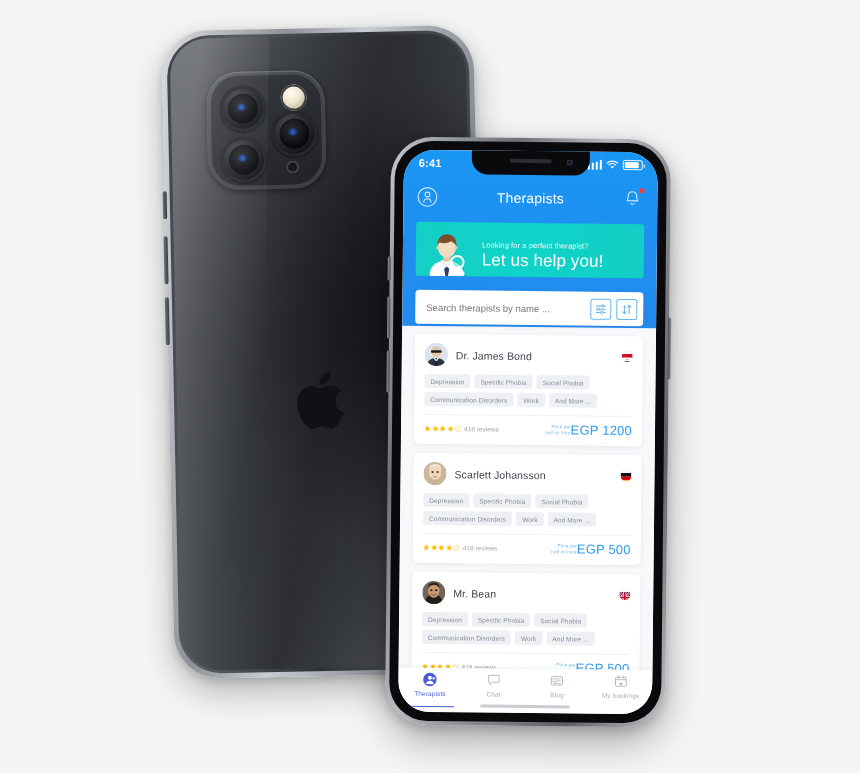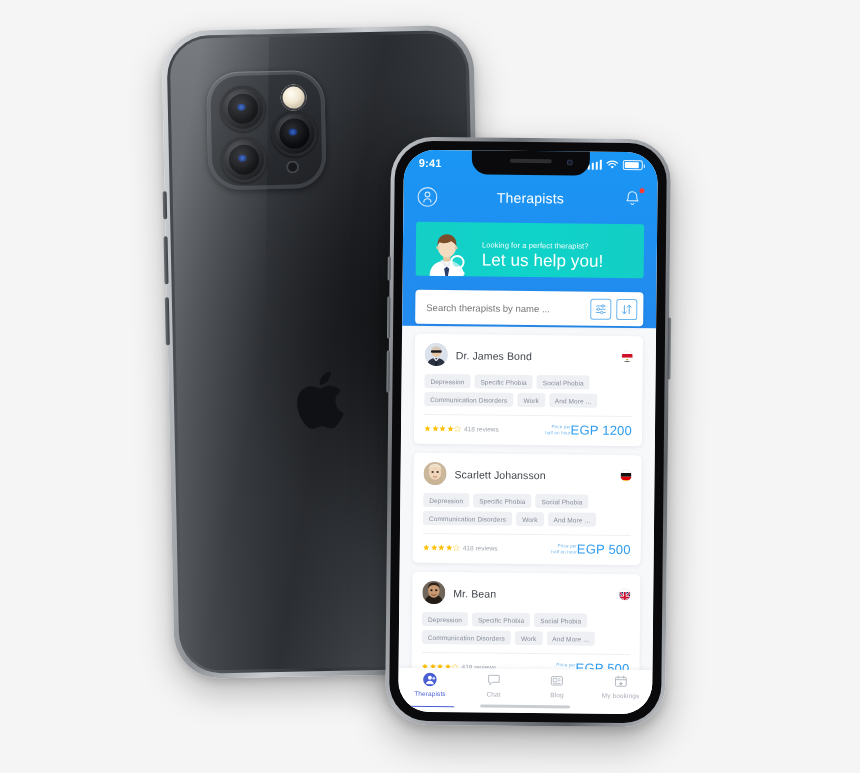--- a/index.html
+++ b/index.html
@@ -402,21 +402,21 @@
       <div class="pf-screen">
 
         <div class="app-blue-top"></div>
 
         <div class="notch">
           <div class="speaker"></div>
           <div class="frontcam"></div>
         </div>
 
         <div class="statusbar">
-          <div class="sb-time">9:41</div>
+          <div class="sb-time">6:41</div>
           <div class="sb-right">
             <span class="bars">
                 <i></i>
                 <i></i>
                 <i></i>
                 <i></i>
                 <i></i>
               </span>
             <svg width="13" height="10" viewBox="0 0 16 12">
               <path d="M8 10.6 5.9 8.3a3 3 0 0 1 4.2 0L8 10.6z" fill="#fff"></path>

